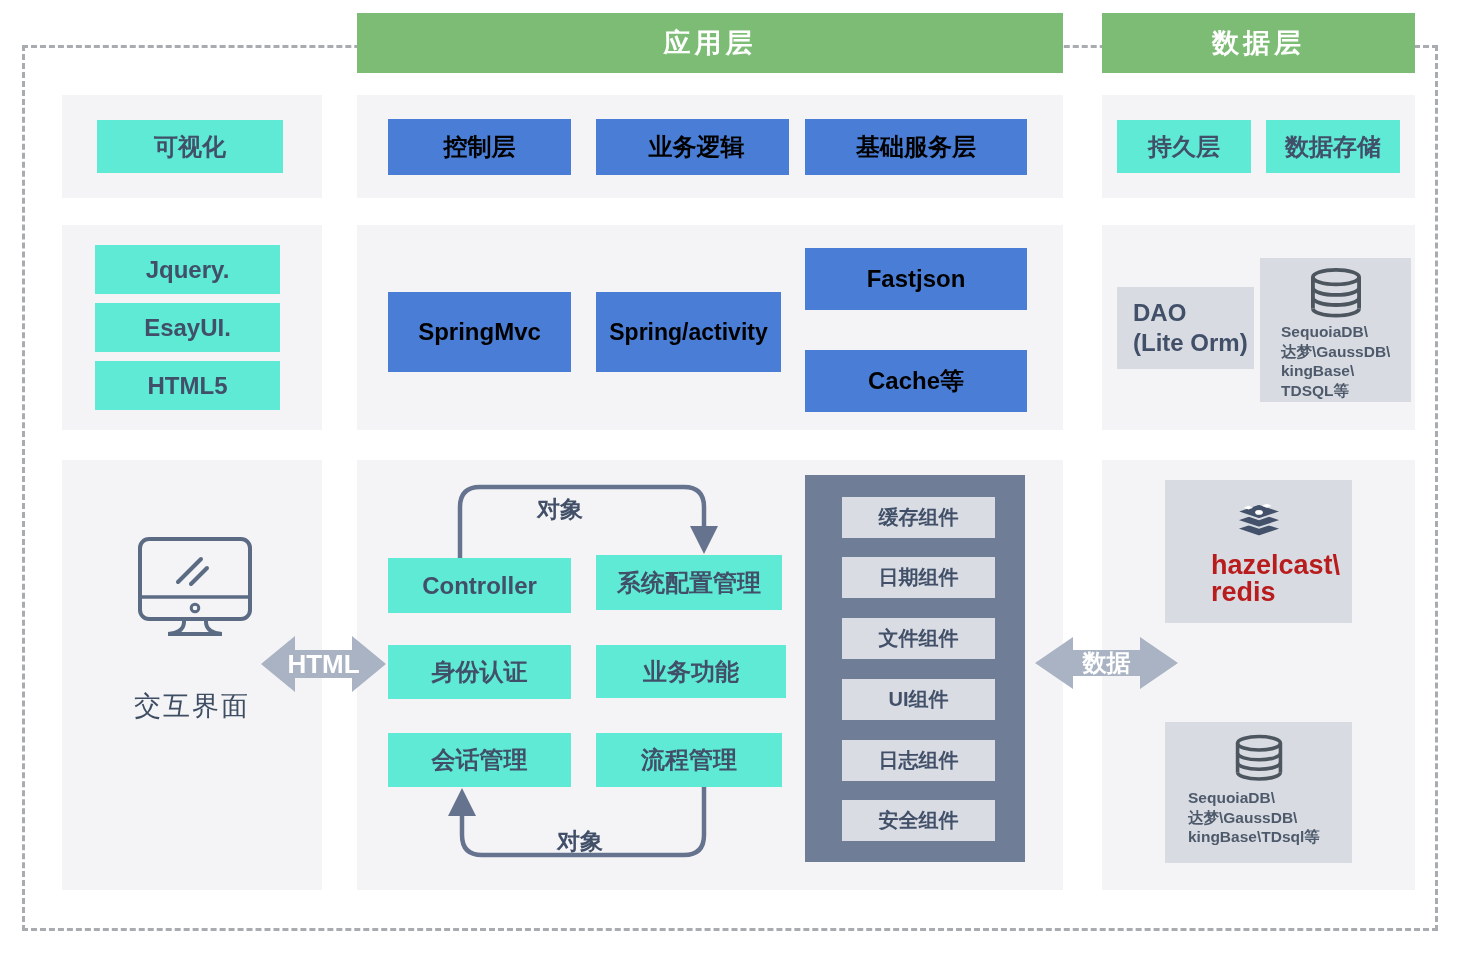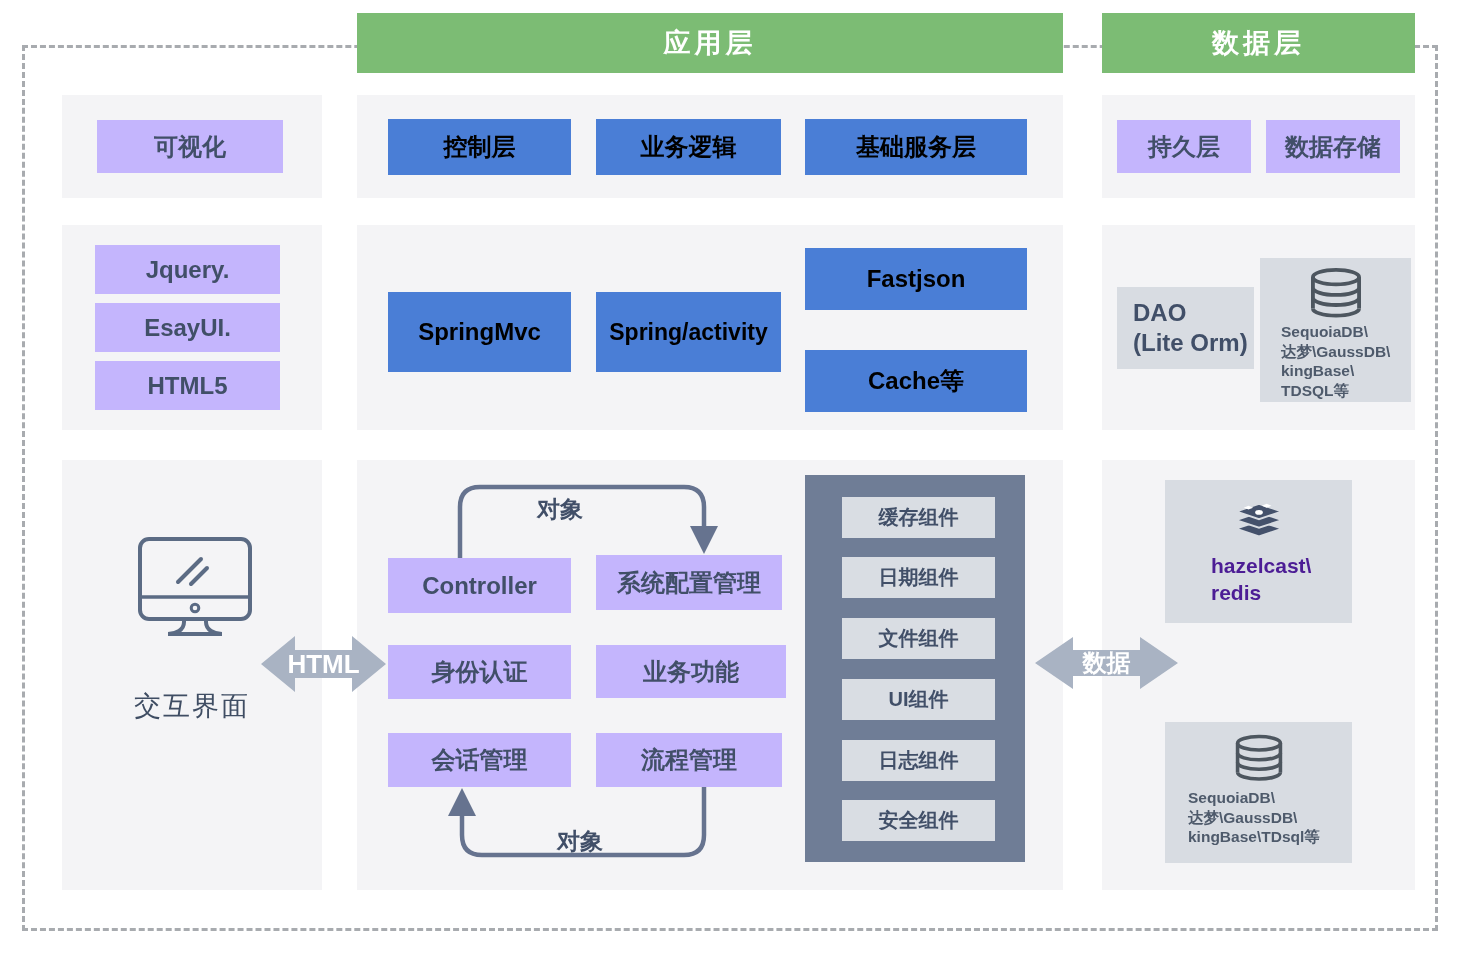--- a/index.html
+++ b/index.html
@@ -4,41 +4,41 @@
 <style>
   html,body{margin:0;padding:0;background:#fff;}
   .stage{position:relative;width:1459px;height:954px;background:#fff;overflow:hidden;
          font-family:"Liberation Sans",sans-serif;}
   .outer-border{position:absolute;left:22px;top:45px;width:1416px;height:886px;
                 border:3px dashed #a8abaf;box-sizing:border-box;z-index:0;}
   .hdr{position:absolute;top:13px;height:60px;background:#7cbc74;color:#fff;z-index:2;
        display:flex;align-items:center;justify-content:center;font-size:27px;font-weight:700;
        letter-spacing:4px;}
   .panel{position:absolute;background:#f4f4f6;z-index:1;}
-  .pill{position:absolute;background:#c4b5fd;color:#414f68;z-index:2;
+  .pill{position:absolute;background:#5eead4;color:#414f68;z-index:2;
         display:flex;align-items:center;justify-content:center;
         font-size:24px;font-weight:600;white-space:nowrap;}
   .blue{position:absolute;background:#4a7ed6;color:#000000;z-index:2;
         display:flex;align-items:center;justify-content:center;
         font-size:24px;font-weight:700;white-space:nowrap;}
   .darkpanel{position:absolute;left:805px;top:475px;width:220px;height:387px;background:#6f7d96;z-index:2;}
   .darkpill{position:absolute;left:842px;width:153px;height:41px;background:#d9dde3;color:#414f68;z-index:3;
         display:flex;align-items:center;justify-content:center;font-size:20px;font-weight:600;}
   .flowlabel{position:absolute;color:#414f68;font-size:23px;font-weight:600;z-index:3;
         width:100px;text-align:center;}
   .bigarrow{position:absolute;z-index:3;}
   .bigarrow .lbl{position:absolute;left:0;top:0;width:100%;height:100%;display:flex;
         align-items:center;justify-content:center;color:#fff;font-weight:700;}
   .dao{position:absolute;left:1117px;top:287px;width:137px;height:82px;background:#d8dce2;z-index:2;
         display:flex;align-items:center;color:#414f68;font-size:24px;font-weight:600;
         padding-left:16px;box-sizing:border-box;white-space:pre-line;line-height:30px;}
   .dbbox{position:absolute;background:#d8dce2;z-index:2;box-sizing:border-box;}
   .dbbox .ic{display:block;margin:0 auto;}
   .dbtext{color:#4e5a6b;font-size:15.5px;line-height:19.5px;white-space:pre-line;font-weight:600;}
-  .cachetext{color:#4c1d95;font-size:21px;line-height:27px;white-space:pre-line;font-weight:600;}
+  .cachetext{color:#b91c1c;font-size:27px;line-height:27px;white-space:pre-line;font-weight:600;}
   .interface-label{position:absolute;left:62px;top:688px;width:260px;text-align:center;z-index:2;
         color:#3f4d63;font-size:27px;font-weight:400;letter-spacing:2px;}
   svg{display:block;}
 </style>
 </head>
 <body>
 
 <div class="stage">
 
   <div class="outer-border"></div>
@@ -67,21 +67,21 @@
       <line x1="3" y1="61" x2="113" y2="61" stroke-width="3.5"></line>
       <circle cx="58" cy="72" r="3.8" stroke-width="3"></circle>
       <path d="M47,83 v3 c0,8 -8,12 -16,12 h54 c-8,0 -16,-4 -16,-12 v-3"></path>
       <line x1="41" y1="46" x2="64" y2="23" stroke-linecap="round"></line>
       <line x1="54" y1="48" x2="70" y2="32" stroke-linecap="round"></line>
     </g>
   </svg>
   <div class="interface-label">交互界面</div>
 
   <div class="blue" style="left:388px;top:119px;width:183px;height:56px;">控制层</div>
-  <div class="blue" style="left:596px;top:119px;width:185px;height:56px;">业务逻辑</div>
+  <div class="blue" style="left:596px;top:119px;width:185px;height:56px;padding-left:8px;">业务逻辑</div>
   <div class="blue" style="left:805px;top:119px;width:222px;height:56px;">基础服务层</div>
 
   <div class="blue" style="left:388px;top:292px;width:183px;height:80px;">SpringMvc</div>
   <div class="blue" style="left:596px;top:292px;width:185px;height:80px;font-size:23px;">Spring/activity</div>
   <div class="blue" style="left:805px;top:248px;width:222px;height:62px;">Fastjson</div>
   <div class="blue" style="left:805px;top:350px;width:222px;height:62px;">Cache等</div>
 
   <div class="pill" style="left:596px;top:555px;width:186px;height:55px;">系统配置管理</div>
   <div class="pill" style="left:388px;top:558px;width:183px;height:55px;">Controller</div>
   <div class="pill" style="left:388px;top:645px;width:183px;height:54px;">身份认证</div>

